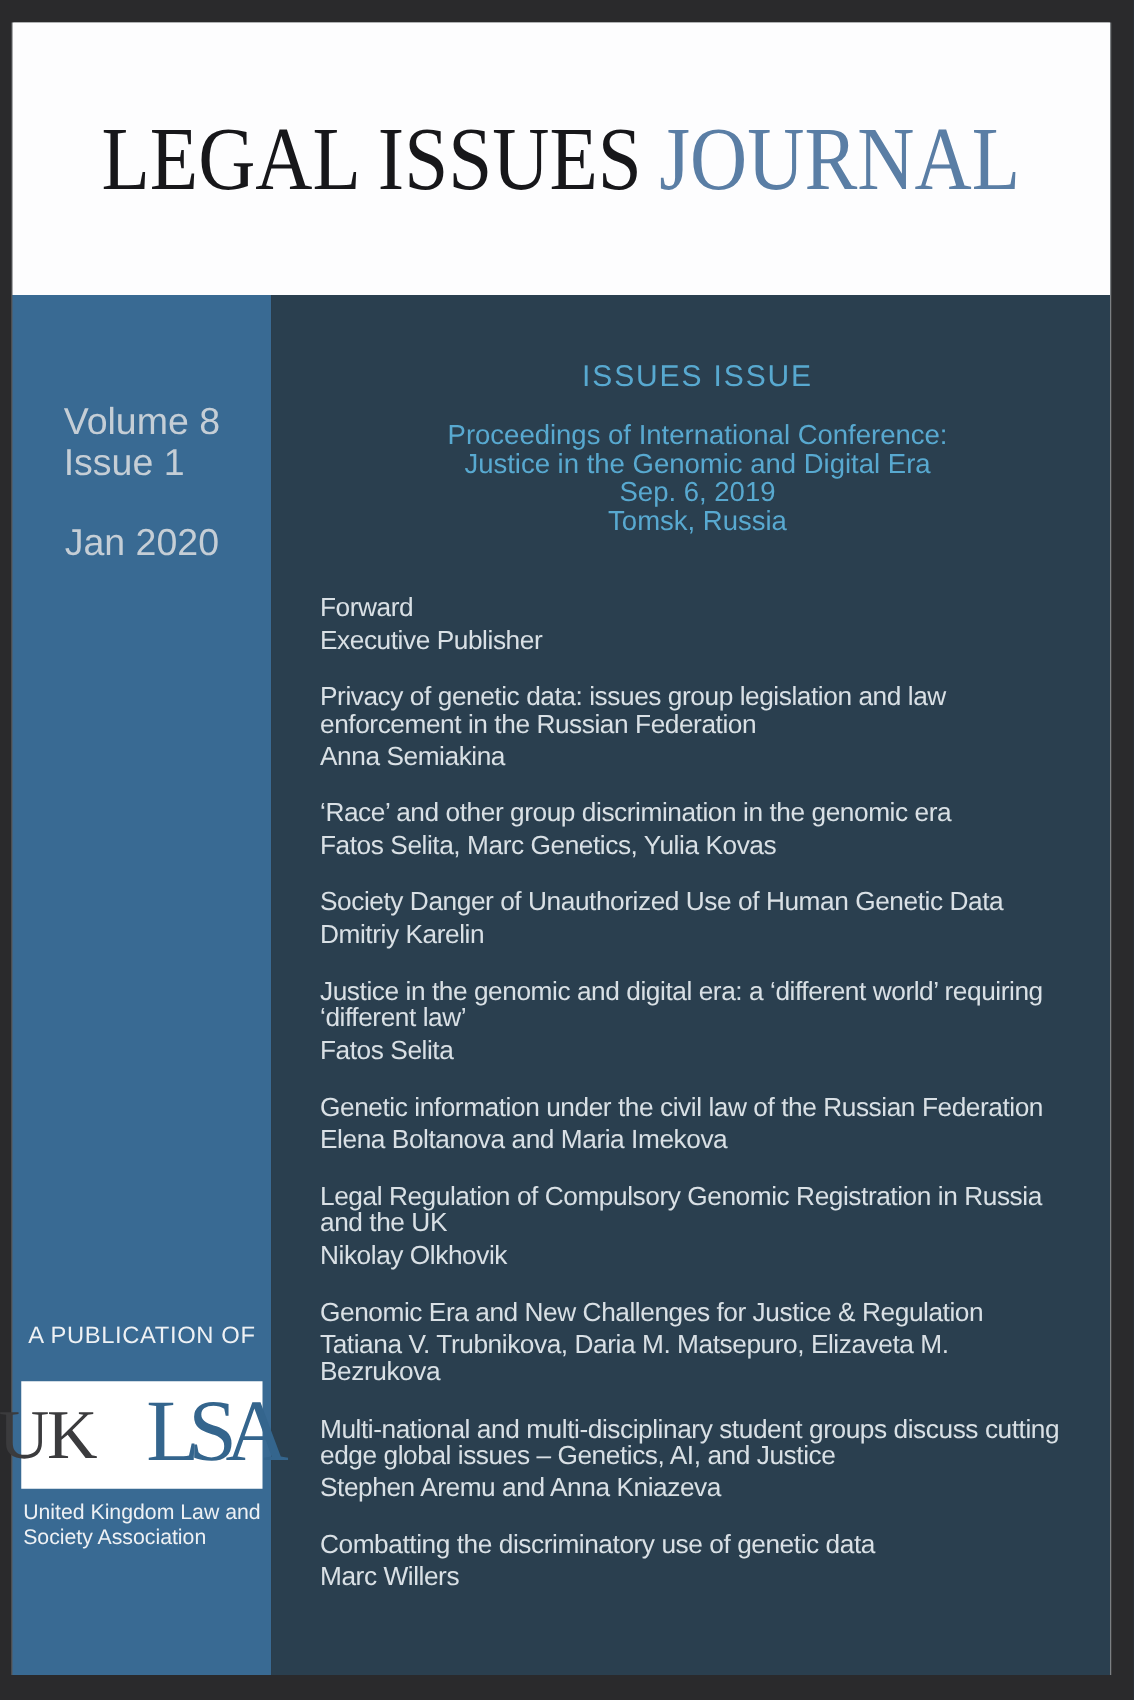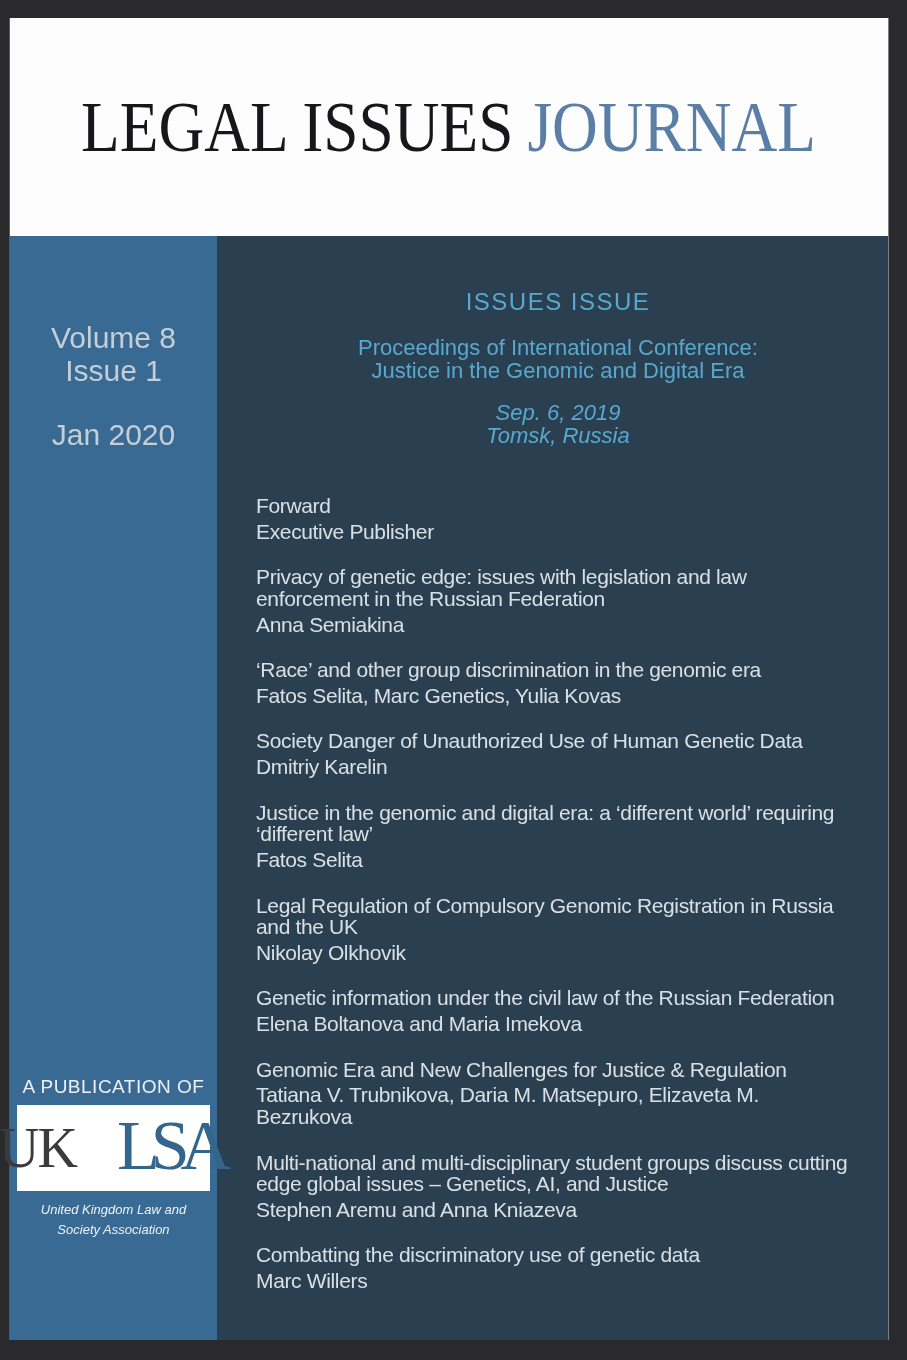--- a/index.html
+++ b/index.html
@@ -13,36 +13,36 @@
   .cover{position:absolute;left:10px;top:18px;width:878px;height:1322px;display:flex;flex-direction:column;
          box-shadow:1px 0 0 rgba(225,230,235,.45), -1px 0 0 rgba(225,230,235,.25);}
   
   .header{height:218px;background:var(--header_bg);display:flex;align-items:center;justify-content:center;flex:0 0 auto;}
   .masthead{font-family:"Liberation Serif",serif;font-weight:400;font-size:72px;color:var(--masthead_black);
             white-space:nowrap;transform:scaleX(.88);transform-origin:center;letter-spacing:0;}
   .masthead .blue{color:var(--masthead_blue);margin-left:.22em;}
   
   .row{flex:1;display:flex;min-height:0;}
   .sidebar{width:207px;flex:0 0 207px;background:var(--sidebar_bg);color:var(--sidebar_text);
-           display:flex;flex-direction:column;align-items:center;text-align:center;}
+           display:flex;flex-direction:column;align-items:center;text-align:left;}
   .vol-block{margin-top:85px;font-size:30px;line-height:33px;}
   .side-date{margin-top:31px;font-size:30px;line-height:33px;}
   .pub-block{margin-top:auto;padding-bottom:100px;width:100%;display:flex;flex-direction:column;align-items:center;}
   .pub-label{font-size:19px;letter-spacing:.5px;color:var(--pub_text);}
-  .logo-box{background:var(--logo_box_bg);width:193px;height:86px;margin-top:7px;display:flex;
+  .logo-box{background:var(--logo_box_bg);width:193px;height:86px;margin-top:25px;display:flex;
             align-items:center;justify-content:center;font-family:"Liberation Serif",serif;line-height:1;gap:44px;}
   .logo-uk{font-size:56px;color:var(--logo_uk);letter-spacing:-2px;}
   .logo-lsa{font-size:70px;color:var(--logo_lsa);letter-spacing:-.13em;margin-left:-3px;padding-right:6px;position:relative;top:-2px;}
-  .assoc{margin-top:9px;font-size:13px;line-height:20px;color:var(--pub_text);font-style:italic;}
+  .assoc{margin-top:9px;font-size:17px;line-height:20px;color:var(--pub_text);}
   
   .main{flex:1;background:var(--main_bg);color:var(--body_text);padding:52px 28px 0 39px;min-width:0;}
   .special{text-align:center;color:var(--accent_light_blue);}
   .special-label{font-size:24px;letter-spacing:1.5px;}
   .conf{margin-top:20px;font-size:22px;line-height:23px;}
-  .conf-date{margin-top:19px;font-size:22px;line-height:23px;font-style:italic;}
+  .conf-date{font-size:22px;line-height:23px;}
   .toc{margin-top:48px;font-size:21px;letter-spacing:-.35px;}
   .toc-item{margin-bottom:24px;}
   .toc-title{line-height:1.03;}
   .toc-authors{margin-top:4px;line-height:1.03;}
 </style>
 </head>
 <body>
 
 <div class="cover">
 
@@ -85,47 +85,47 @@
         </div>
       </div>
 
       <div class="toc">
   <div class="toc-item">
     <div class="toc-title">Forward</div>
     <div class="toc-authors">Executive Publisher</div>
   </div>
 
   <div class="toc-item">
-    <div class="toc-title">Privacy of genetic edge: issues with legislation and law enforcement in the Russian Federation</div>
+    <div class="toc-title">Privacy of genetic data: issues group legislation and law enforcement in the Russian Federation</div>
     <div class="toc-authors">Anna Semiakina</div>
   </div>
 
   <div class="toc-item">
     <div class="toc-title">‘Race’ and other group discrimination in the genomic era</div>
     <div class="toc-authors">Fatos Selita, Marc Genetics, Yulia Kovas</div>
   </div>
 
   <div class="toc-item">
     <div class="toc-title">Society Danger of Unauthorized Use of Human Genetic Data</div>
     <div class="toc-authors">Dmitriy Karelin</div>
   </div>
 
   <div class="toc-item">
     <div class="toc-title">Justice in the genomic and digital era: a ‘different world’ requiring ‘different law’</div>
     <div class="toc-authors">Fatos Selita</div>
   </div>
 
   <div class="toc-item">
-    <div class="toc-title">Legal Regulation of Compulsory Genomic Registration in Russia and the UK</div>
-    <div class="toc-authors">Nikolay Olkhovik</div>
+    <div class="toc-title">Genetic information under the civil law of the Russian Federation</div>
+    <div class="toc-authors">Elena Boltanova and Maria Imekova</div>
   </div>
 
   <div class="toc-item">
-    <div class="toc-title">Genetic information under the civil law of the Russian Federation</div>
-    <div class="toc-authors">Elena Boltanova and Maria Imekova</div>
+    <div class="toc-title">Legal Regulation of Compulsory Genomic Registration in Russia and the UK</div>
+    <div class="toc-authors">Nikolay Olkhovik</div>
   </div>
 
   <div class="toc-item">
     <div class="toc-title">Genomic Era and New Challenges for Justice &amp; Regulation</div>
     <div class="toc-authors">Tatiana V. Trubnikova, Daria M. Matsepuro, Elizaveta M. Bezrukova</div>
   </div>
 
   <div class="toc-item">
     <div class="toc-title">Multi-national and multi-disciplinary student groups discuss cutting edge global issues – Genetics, AI, and Justice</div>
     <div class="toc-authors">Stephen Aremu and Anna Kniazeva</div>

